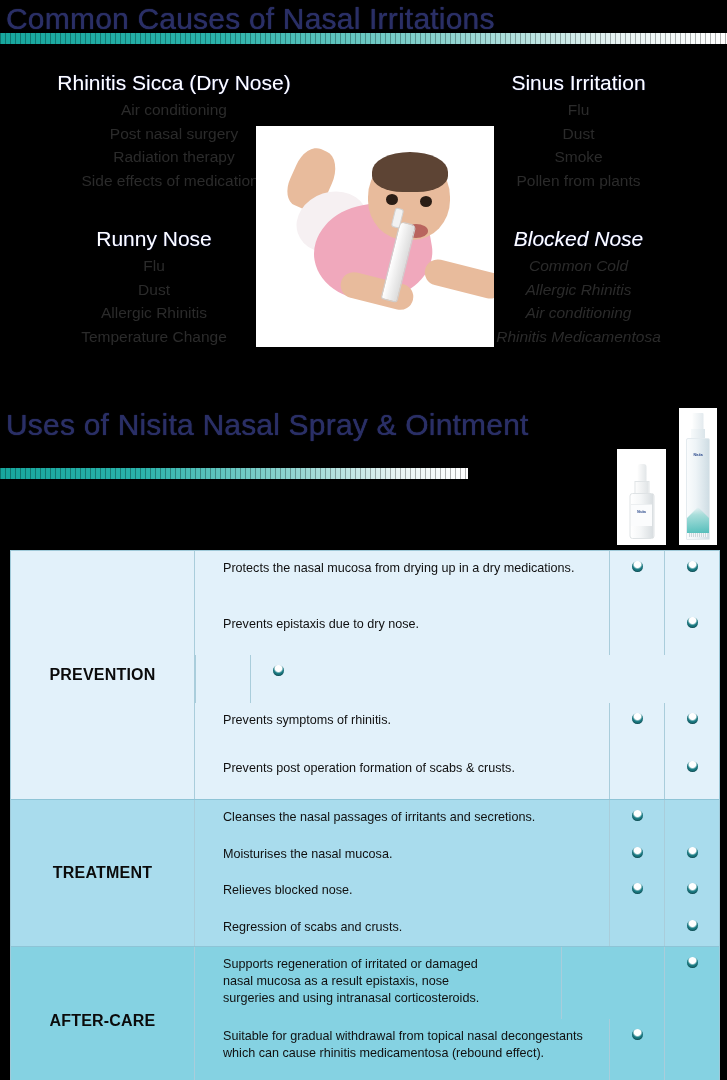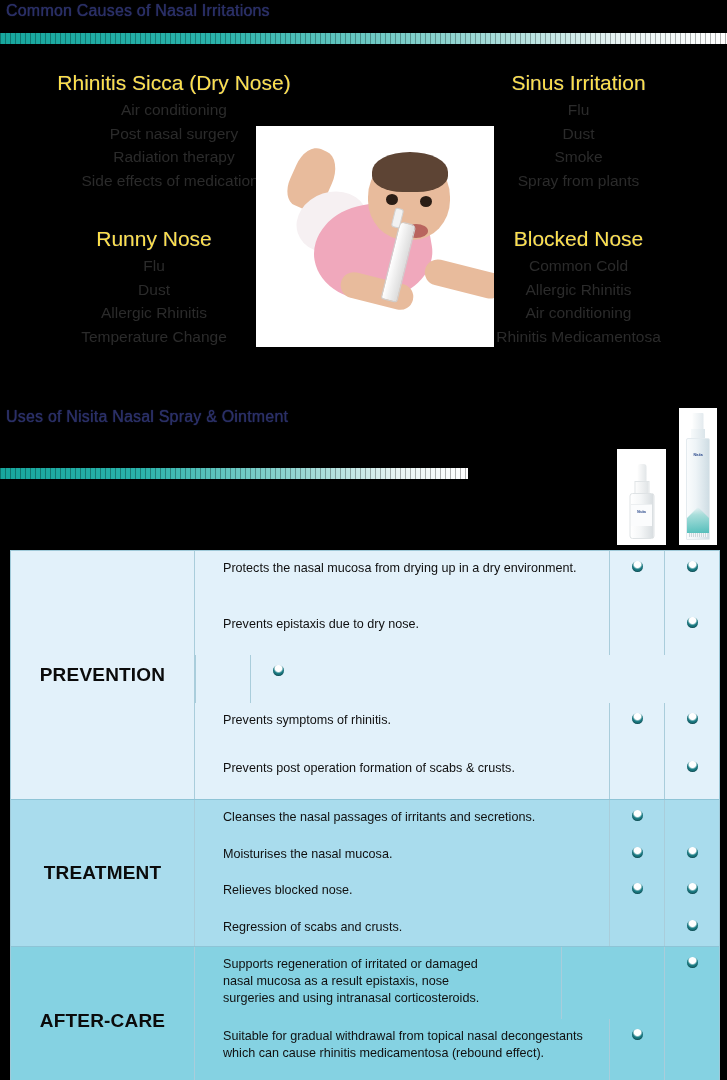--- a/index.html
+++ b/index.html
@@ -8,21 +8,21 @@
     background: #000;
     font-family: "Liberation Sans", sans-serif;
     overflow: hidden;
   }
   .page { position: relative; width: 727px; height: 1080px; background: #000; }
 
   
   .sec-title {
     position: absolute;
     color: #2a2f66;
-    font-size: 16px;
+    font-size: 30px;
     font-weight: 400;
     letter-spacing: .2px;
     white-space: nowrap;
     text-shadow: 0 0 1px #353b7a;
   }
   #title-1 { left: 6px; top: 2px; }
   #title-2 { left: 6px; top: 408px; }
 
   .rule {
     position: absolute;
@@ -35,38 +35,38 @@
     background: repeating-linear-gradient(to right,
        rgba(0,0,0,.30) 0px, rgba(0,0,0,.30) 1px, rgba(0,0,0,0) 1px, rgba(0,0,0,0) 5px);
   }
   #rule-1 { left: 0; top: 33px; width: 727px; }
   #rule-2 { left: 0; top: 468px; width: 468px; }
 
   
   .causes { position: absolute; left: 0; top: 60px; width: 727px; height: 348px; }
   .cause-block { position: absolute; text-align: center; }
   .cause-head {
-    color: #fde047;
+    color: #ffffff;
     font-size: 21px;
     font-weight: 400;
     line-height: 30px;
     text-shadow: 0 0 1px #3a46a0;
     white-space: nowrap;
   }
   .cause-list { }
   .cause-item {
     color: #2b2b2b;
     font-size: 15.5px;
     line-height: 23.5px;
     white-space: nowrap;
   }
   #cause-rhinitis-sicca { left: 0;   top: 8px;   width: 348px; }
   #cause-sinus          { left: 430px; top: 8px; width: 297px; }
   #cause-runny          { left: 0;   top: 164px; width: 308px; }
-  #cause-blocked        { left: 430px; top: 164px; width: 297px; }
+  #cause-blocked        { left: 430px; top: 164px; width: 297px; font-style: italic; }
 
   
   .photo {
     position: absolute; left: 256px; top: 126px; width: 238px; height: 221px;
     background: #fff; overflow: hidden;
   }
   .baby { position: absolute; inset: 0; }
   .baby-body {
     position: absolute; left: 58px; top: 78px; width: 118px; height: 96px;
     background: #f0a8bc; border-radius: 48% 40% 46% 52%;
@@ -186,21 +186,21 @@
   .band-prevention { background: #e2f1fa; }
   .band-treatment  { background: #a9dced; }
   .band-aftercare  { background: #85d2e2; }
 
   .cat-cell {
     width: 184px; flex: 0 0 184px;
     display: flex; align-items: center; justify-content: center;
     border-right: 1px solid #a9cddb;
   }
   .cat-label {
-    font-size: 19px; font-weight: 700; color: #0b0b0b;
+    font-size: 16px; font-weight: 700; color: #0b0b0b;
     letter-spacing: .2px; white-space: nowrap;
   }
   .rows { flex: 1 1 auto; }
   .row { display: flex; align-items: stretch; }
   .row-text {
     flex: 1 1 auto;
     padding: 9px 14px 9px 28px;
     font-size: 12.6px; line-height: 17px; color: #101010;
   }
   .mark-cell {
@@ -240,21 +240,21 @@
         <div class="cause-item">Side effects of medications</div>
       </div>
     </div>
 
     <div class="cause-block" id="cause-sinus">
       <div class="cause-head">Sinus Irritation</div>
       <div class="cause-list">
         <div class="cause-item">Flu</div>
         <div class="cause-item">Dust</div>
         <div class="cause-item">Smoke</div>
-        <div class="cause-item">Spray from plants</div>
+        <div class="cause-item">Pollen from plants</div>
       </div>
     </div>
 
     <div class="cause-block" id="cause-runny">
       <div class="cause-head">Runny Nose</div>
       <div class="cause-list">
         <div class="cause-item">Flu</div>
         <div class="cause-item">Dust</div>
         <div class="cause-item">Allergic Rhinitis</div>
         <div class="cause-item">Temperature Change</div>
@@ -311,21 +311,21 @@
   </div>
 
   <div class="table">
 
     <div class="band band-prevention">
       <div class="cat-cell">
         <span class="cat-label">PREVENTION</span>
       </div>
       <div class="rows">
         <div class="row row-prevention tall">
-          <div class="row-text">Protects the nasal mucosa from drying up in a dry environment.</div>
+          <div class="row-text">Protects the nasal mucosa from drying up in a dry medications.</div>
           <div class="mark-cell">
               <span class="mark"></span>
             </div>
           <div class="mark-cell">
               <span class="mark"></span>
             </div>
         </div>
         <div class="row row-prevention">
           <div class="row-text">Prevents epistaxis due to dry nose.</div>
           <div class="mark-cell">

